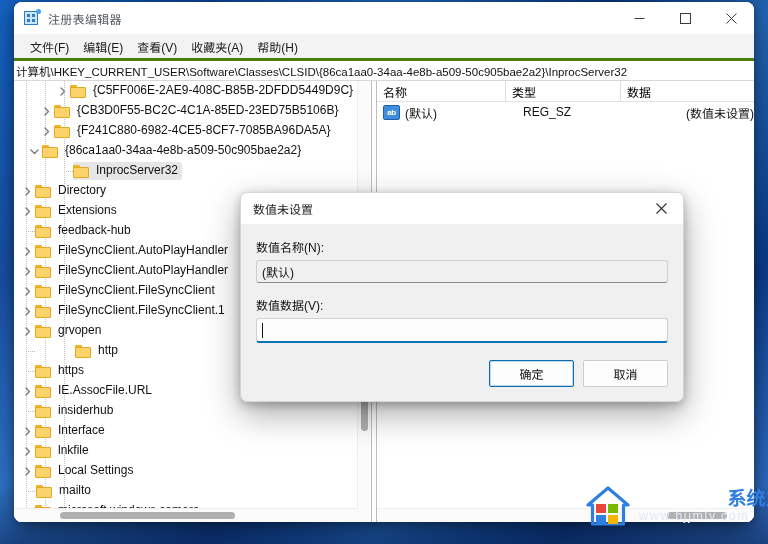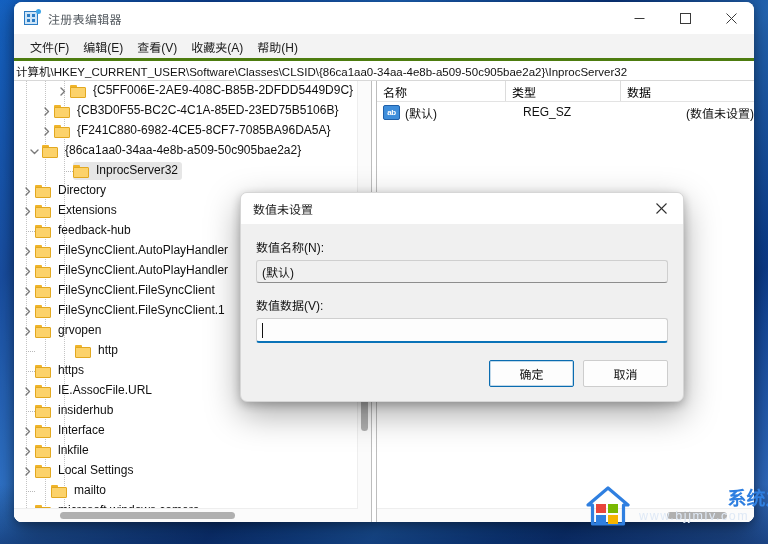--- a/index.html
+++ b/index.html
@@ -705,21 +705,21 @@
               </svg>
             </span>
             <span class="tree-label-box">
               <span class="folder">
                 <span class="tab"></span>
                 <span class="body"></span>
               </span>
               <span class="tree-label">Local Settings</span>
             </span>
           </div>
-          <div class="tree-row" style="padding-left: 21px;">
+          <div class="tree-row" style="padding-left: 6px;">
             <div class="leafline" style="left: 12px; width: 9px;"></div>
             <span class="chev leaf empty">
               <svg width="9" height="9" viewBox="0 0 9 9"></svg>
             </span>
             <span class="tree-label-box">
               <span class="folder">
                 <span class="tab"></span>
                 <span class="body"></span>
               </span>
               <span class="tree-label">mailto</span>

